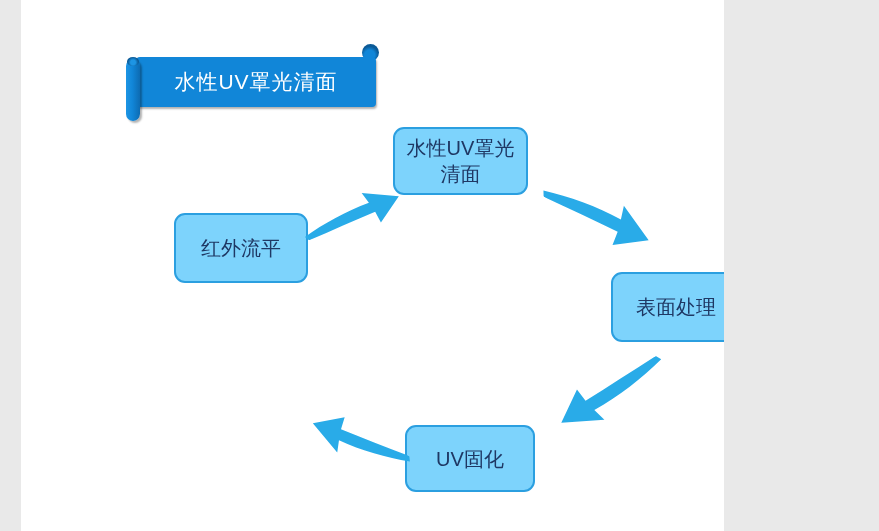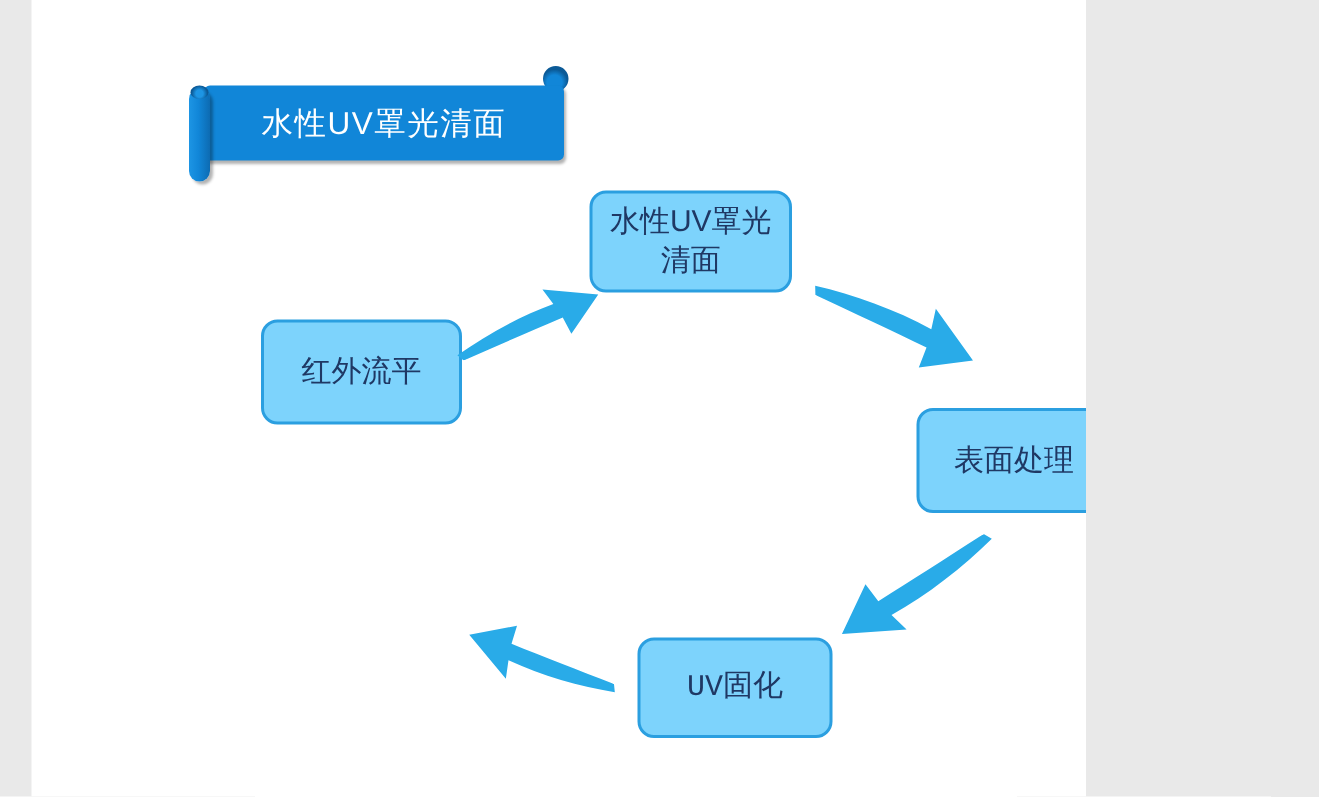--- a/index.html
+++ b/index.html
@@ -69,21 +69,21 @@
     border-radius:11px;
     display:flex;align-items:center;justify-content:center;
     text-align:center;
     color:var(--node-text);
     font-size:20px;
     line-height:26px;
     white-space:pre-line;
   }
   .node-topcoat {left:372px;top:127px;width:135px;height:68px;}
   .node-infrared{left:590px;top:272px;width:130px;height:70px;}
-  .node-uvcure  {left:404px;top:425px;width:130px;height:67px;font-family:Liberation Mono, monospace;}
+  .node-uvcure  {left:384px;top:425px;width:130px;height:67px;}
   .node-offline {left:152px;top:350px;width:141px;height:73px;}
   .node-surface {left:153px;top:213px;width:134px;height:70px;}
 
   
   .arrow{position:absolute;fill:var(--arrow-blue);}
   .arrow svg{display:block;width:100%;height:100%;}
   .arrow-1{left:279px;top:194px;width:102px;height:37px;transform:rotate(-12deg);}
   .arrow-2{left:520px;top:190px;width:116px;height:43px;transform:rotate(37deg);}
   .arrow-3{left:533px;top:374px;width:118px;height:43px;transform:rotate(159deg);}
   .arrow-4{left:286px;top:427px;width:104px;height:38px;transform:rotate(-147deg);}

